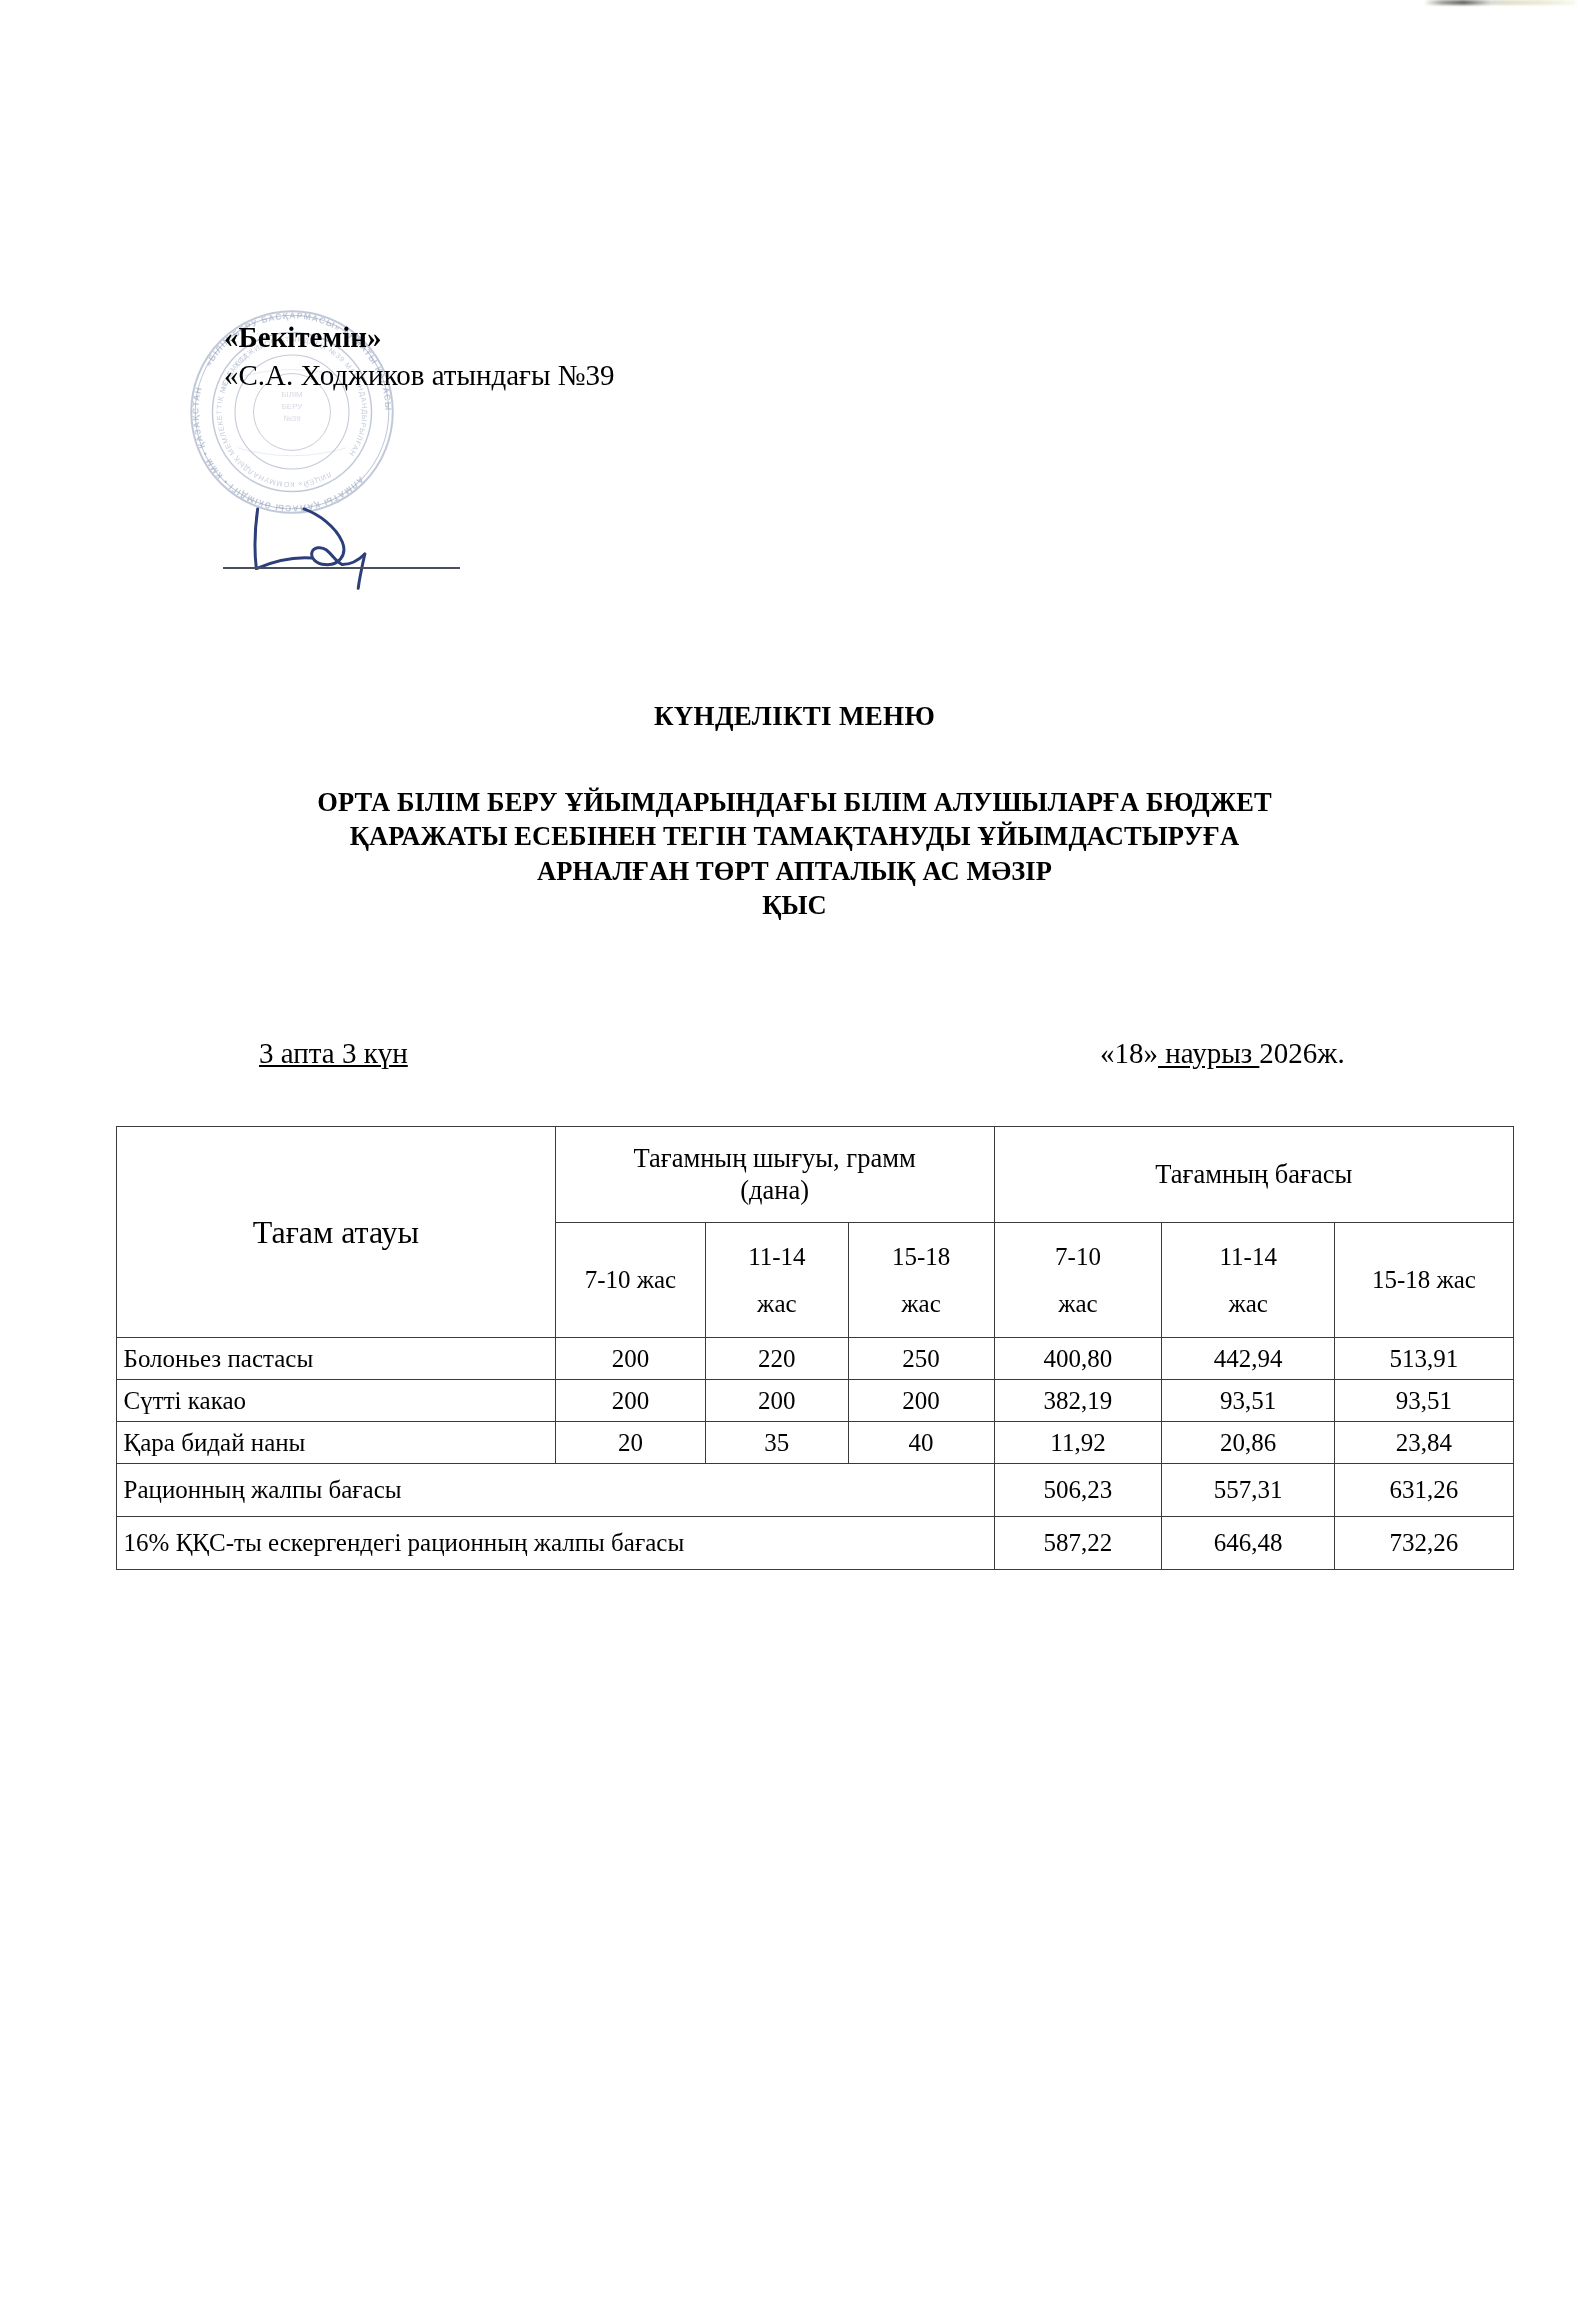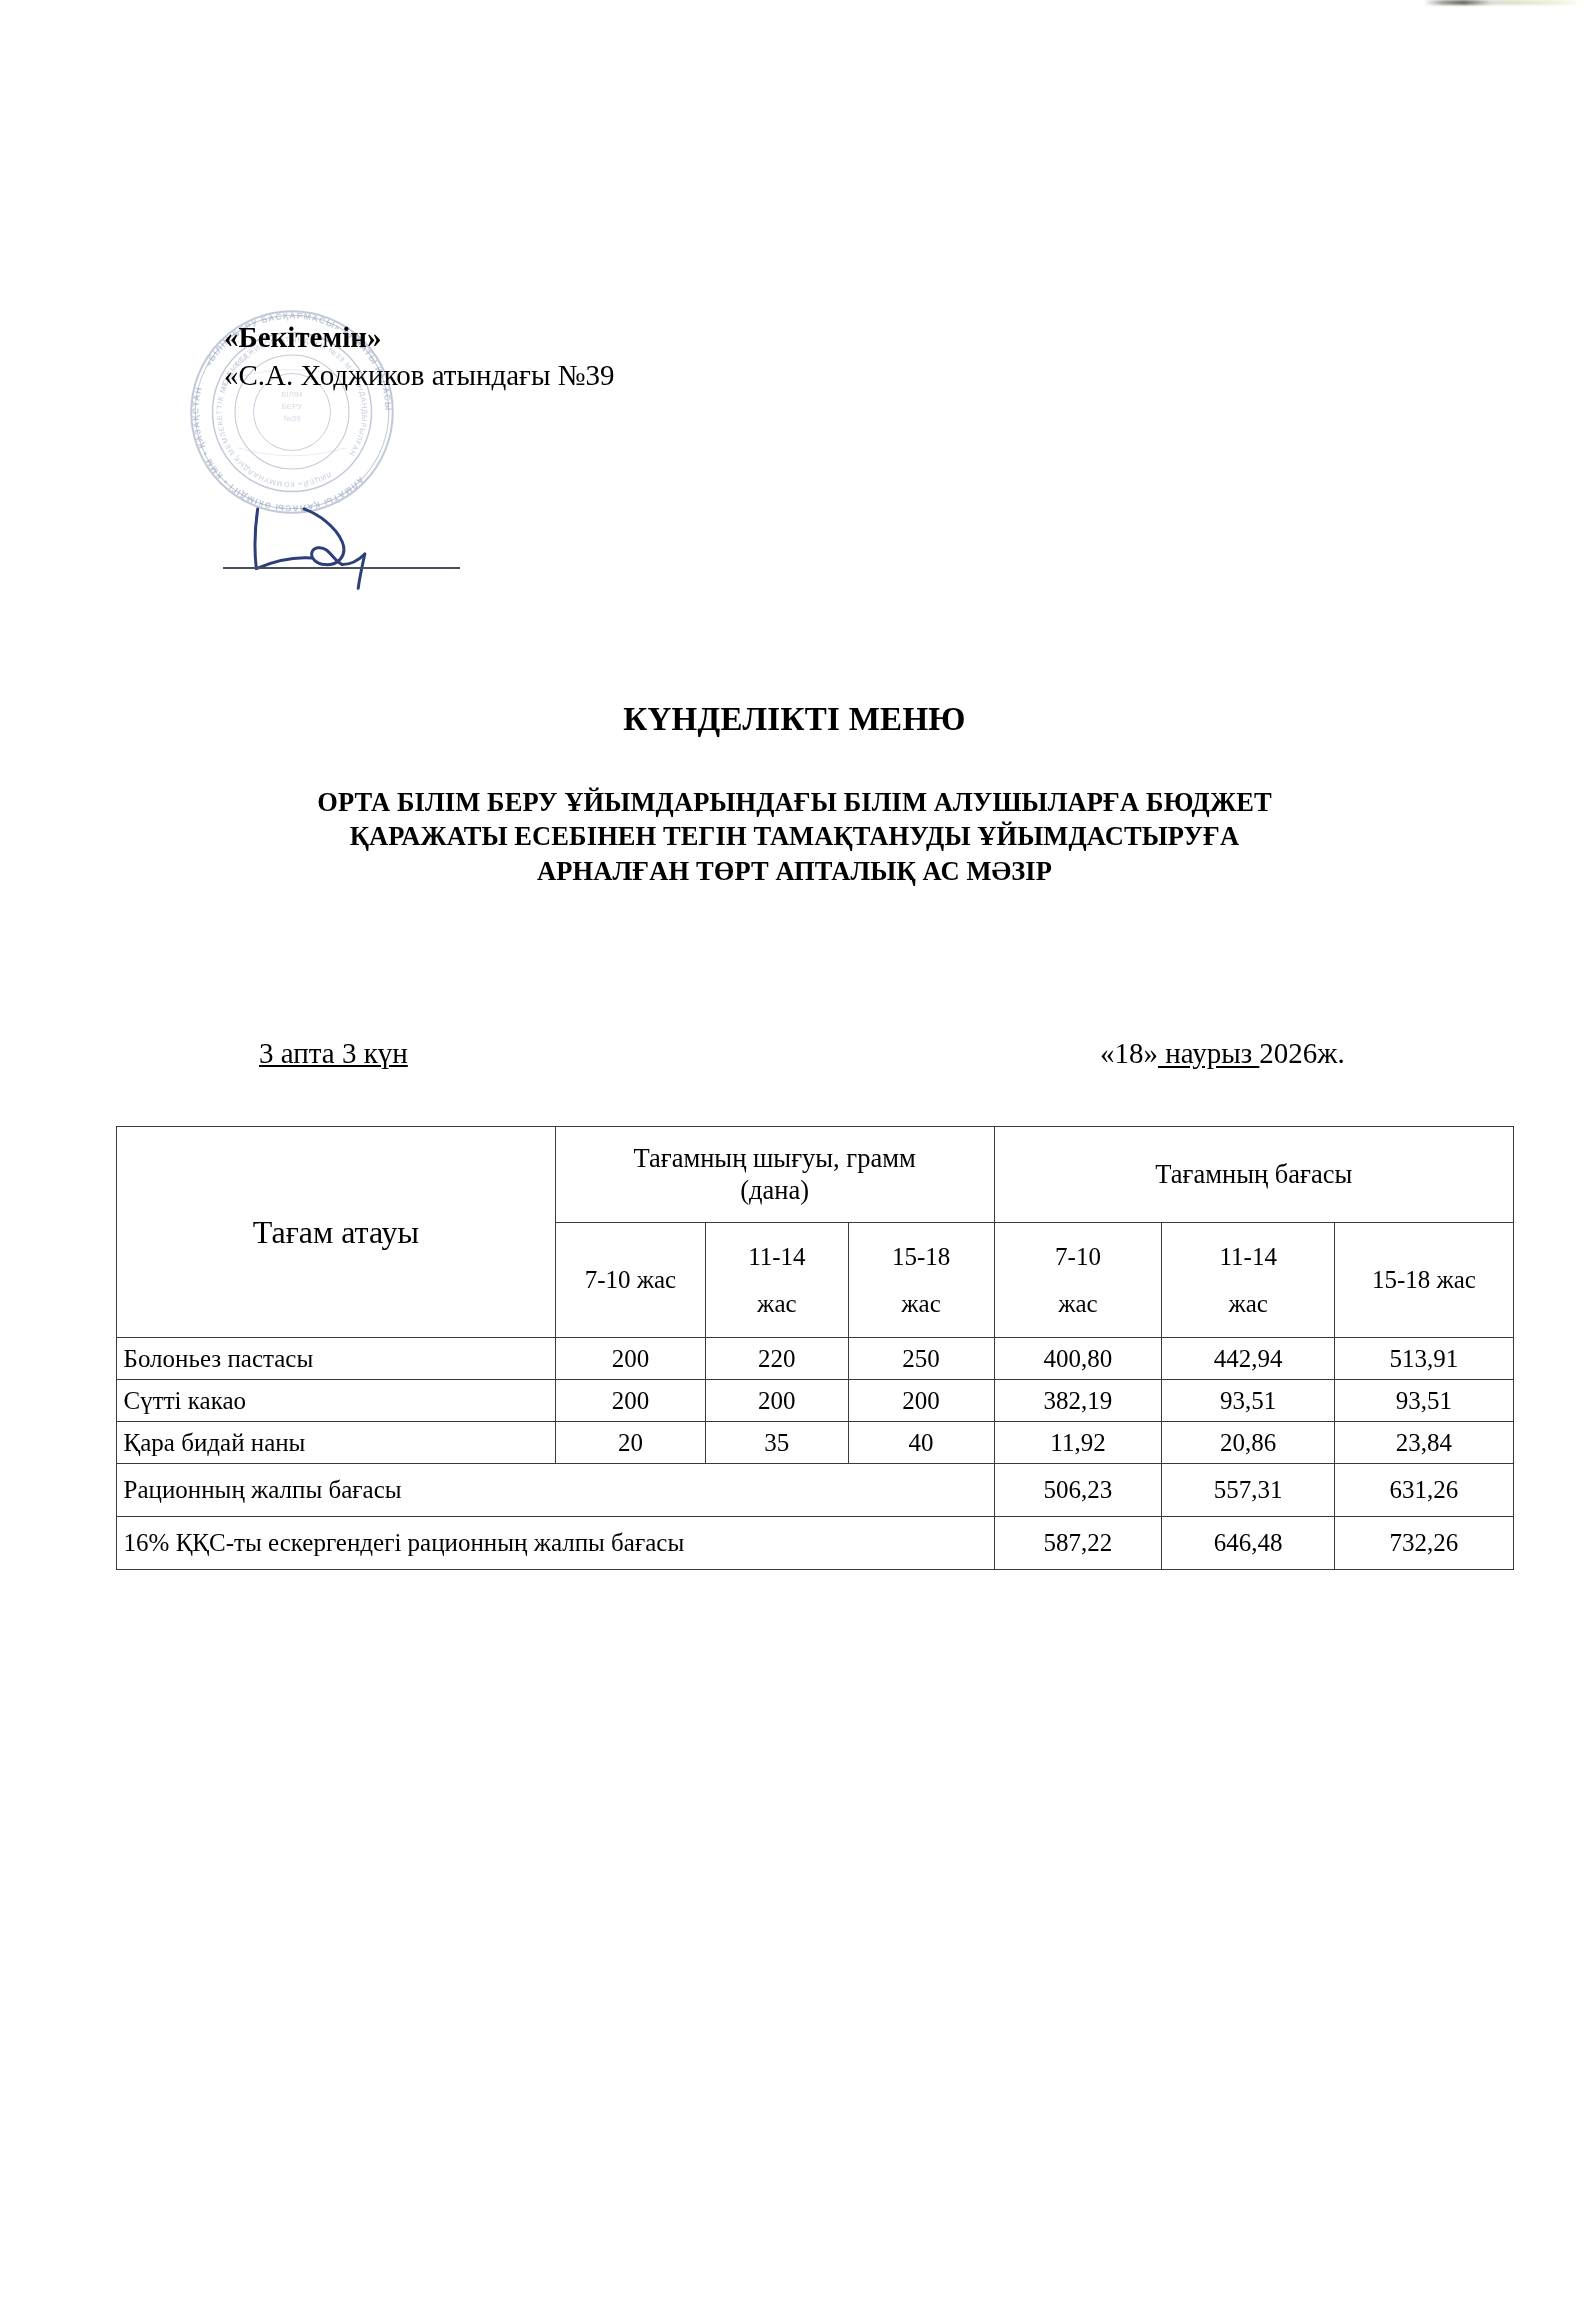--- a/index.html
+++ b/index.html
@@ -79,21 +79,21 @@
     z-index: 3;
   }
 
   
   .doc-title {
     position: absolute;
     left: 0;
     top: 701px;
     width: 1589px;
     text-align: center;
-    font-size: 33px;
+    font-size: 27px;
     font-weight: bold;
     letter-spacing: 0.3px;
   }
   .subtitle-block {
     position: absolute;
     left: 0;
     top: 785px;
     width: 1589px;
     text-align: center;
     font-size: 26.5px;
@@ -248,20 +248,21 @@
     </g>
   </svg>
   <div class="sig-line"></div>
 
   <div class="doc-title">КҮНДЕЛІКТІ МЕНЮ</div>
 
   <div class="subtitle-block">
     <div>ОРТА БІЛІМ БЕРУ ҰЙЫМДАРЫНДАҒЫ БІЛІМ АЛУШЫЛАРҒА БЮДЖЕТ</div>
     <div>ҚАРАЖАТЫ ЕСЕБІНЕН ТЕГІН ТАМАҚТАНУДЫ ҰЙЫМДАСТЫРУҒА</div>
     <div>АРНАЛҒАН ТӨРТ АПТАЛЫҚ  АС МӘЗІР</div>
+    <div>ҚЫС</div>
   </div>
 
   <div class="meta-row">
     <div class="week-label">3 апта 3 күн</div>
     <div class="date-label"><span>«18»</span><span class="u"> наурыз </span><span>2026ж.</span></div>
   </div>
 
   <table class="menu-table">
     <colgroup>
       <col class="c-name">

